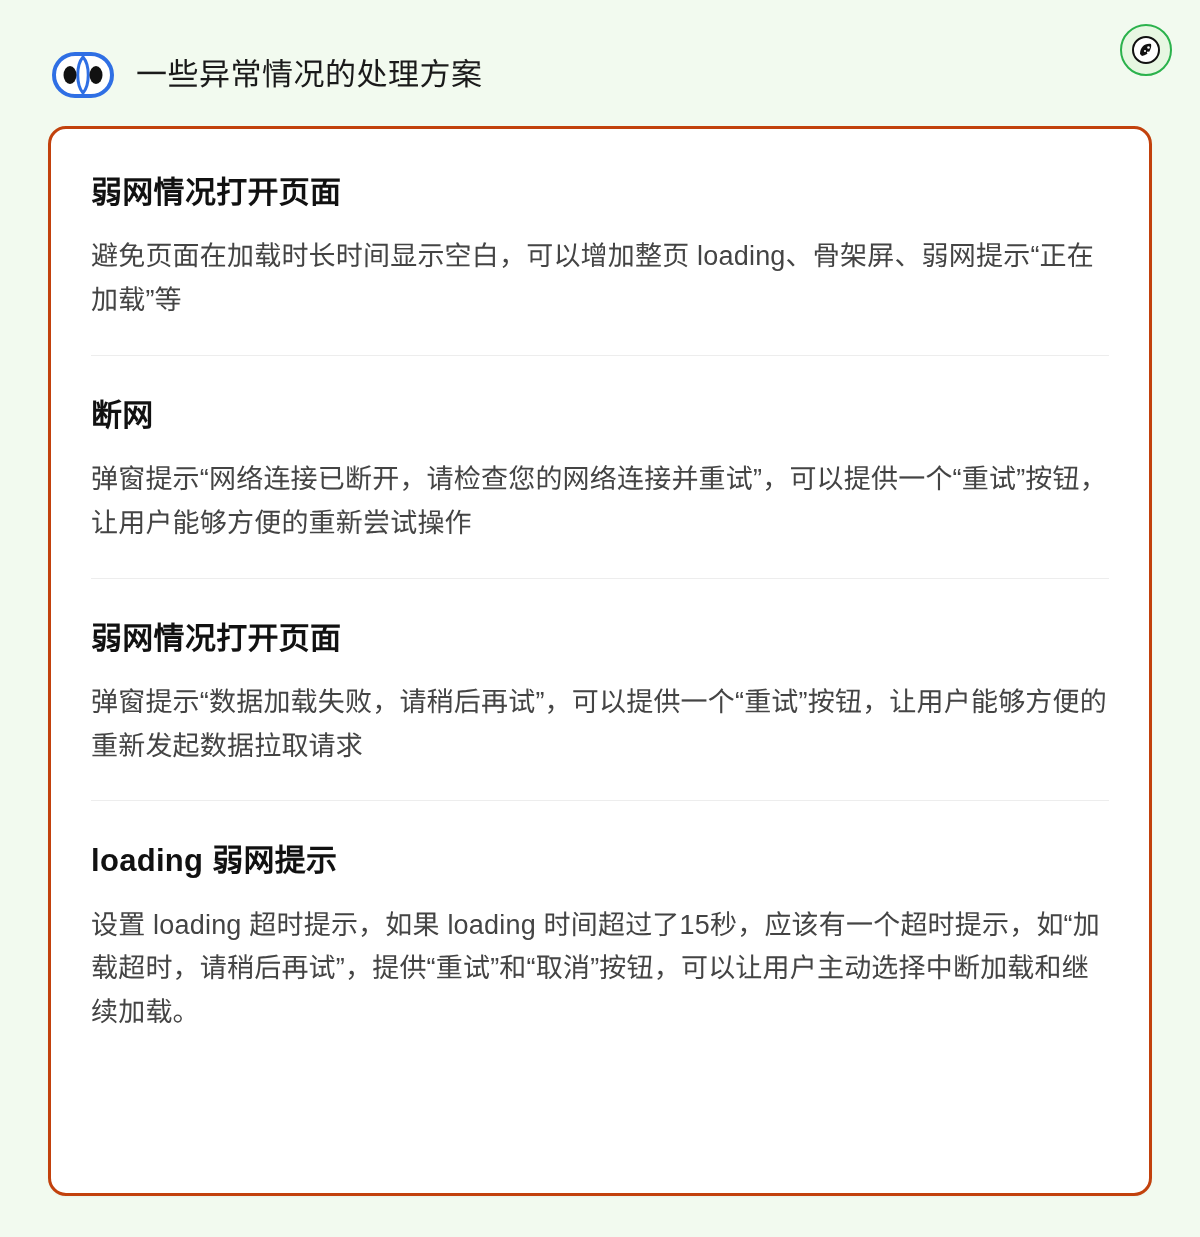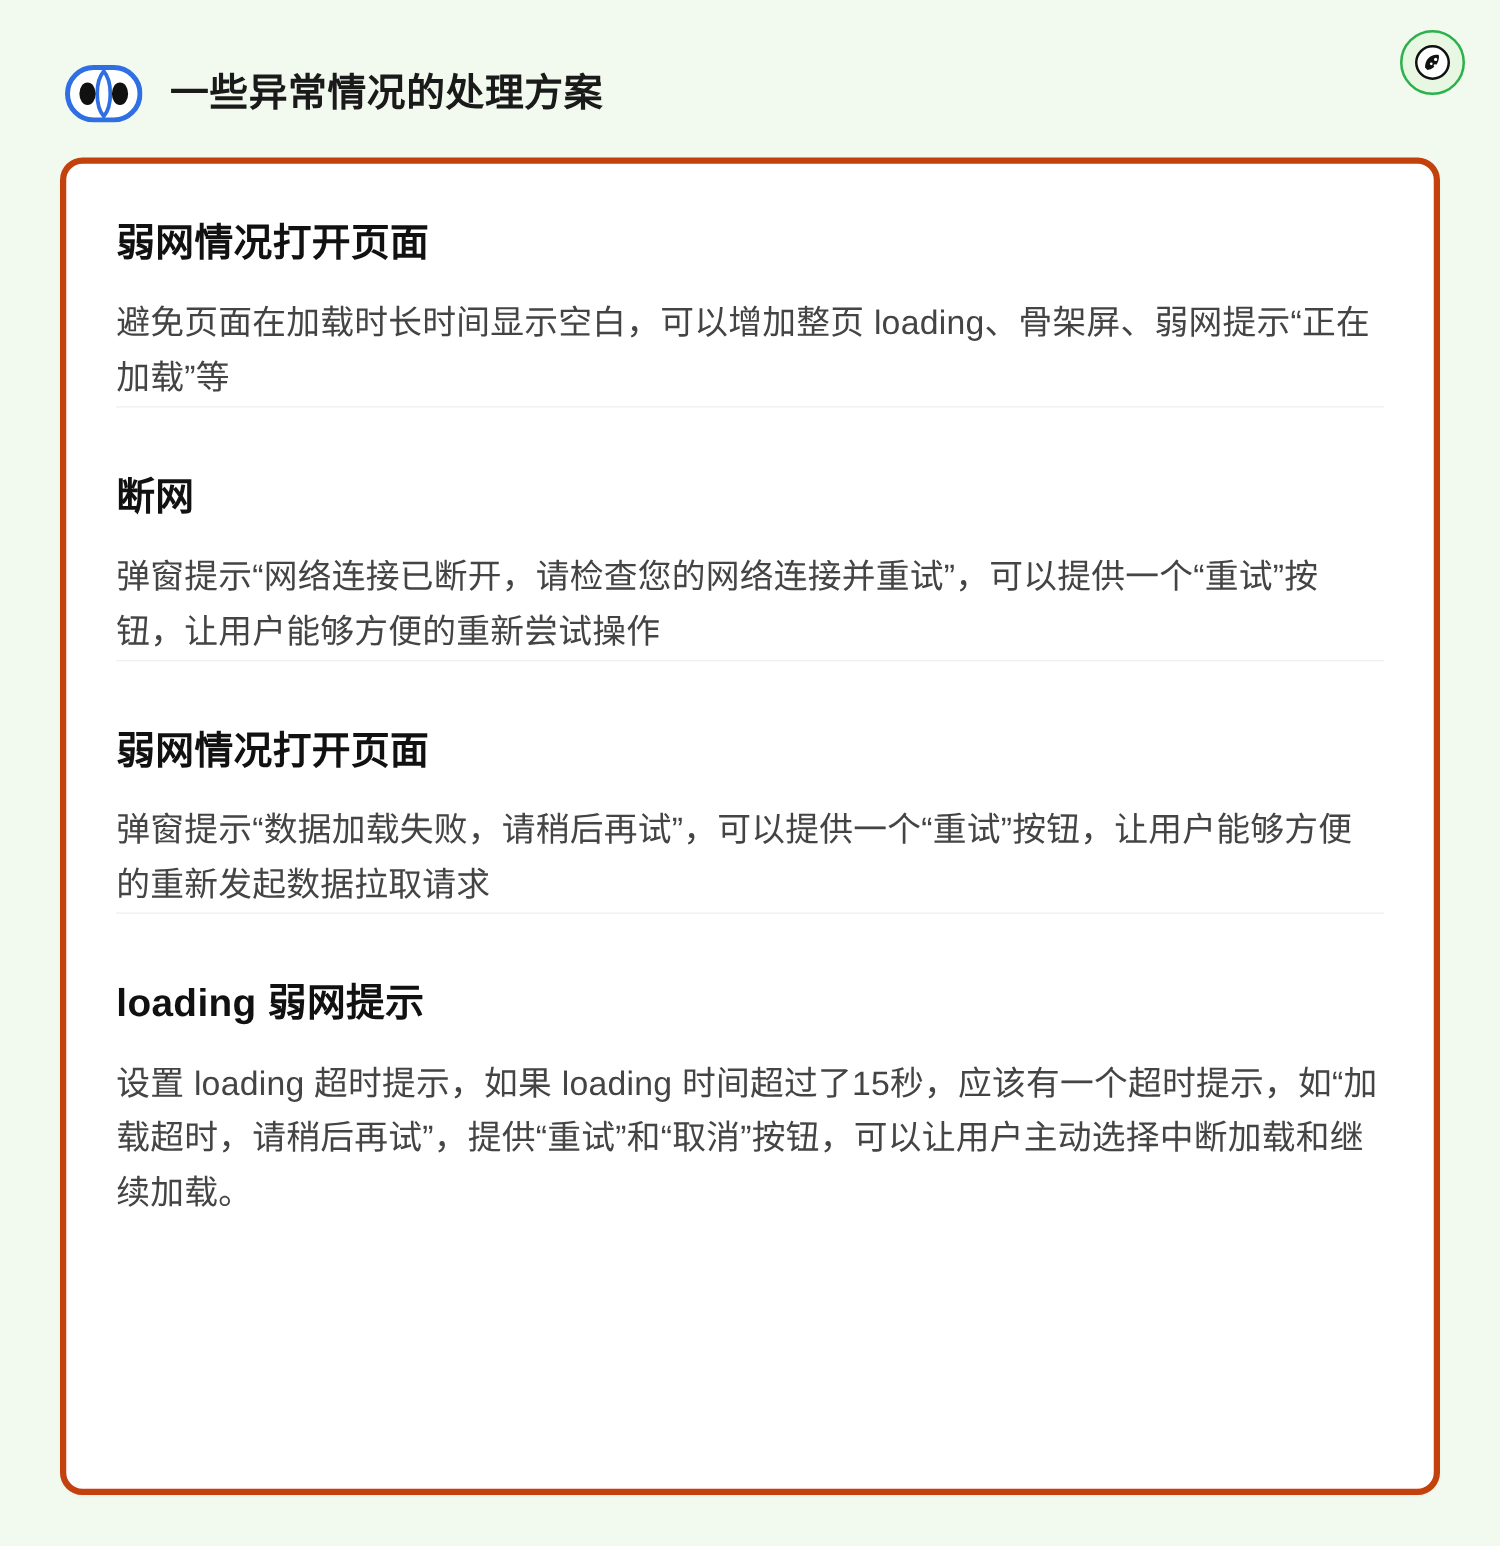--- a/index.html
+++ b/index.html
@@ -37,21 +37,21 @@
     height: 46px;
     position: relative;
     flex: 0 0 auto;
   }
   .logo-mark svg { display: block; }
 
   .header-title {
     font-size: 31px;
     line-height: 1.2;
     color: #1a1a1a;
-    font-weight: 700;
+    font-weight: 400;
     letter-spacing: 0.5px;
     white-space: nowrap;
   }
 
   
   .corner-badge {
     position: absolute;
     top: 24px;
     right: 28px;
     width: 48px;
@@ -62,37 +62,38 @@
     display: flex;
     align-items: center;
     justify-content: center;
   }
   .corner-badge svg { display: block; }
 
   
   .card {
     margin-top: 16px;
     background: #ffffff;
-    border: 5px solid #c2410c;
+    border: 3px solid #c2410c;
     border-radius: 18px;
     box-shadow: 0 1px 2px rgba(0,0,0,0.03);
     padding: 44px 40px 40px 40px;
     box-sizing: border-box;
     width: 1104px;
     height: 1070px;
     overflow: hidden;
   }
 
   .section {
     padding: 0 0 0 0;
   }
 
   .section + .section {
     border-top: 1px solid #ededed;
-    padding-top: 52px;
+    margin-top: 32px;
+    padding-top: 40px;
   }
 
   .section-title {
     font-size: 31px;
     font-weight: 700;
     color: #111111;
     line-height: 1.3;
     margin: 0 0 22px 0;
     letter-spacing: 0.3px;
   }

